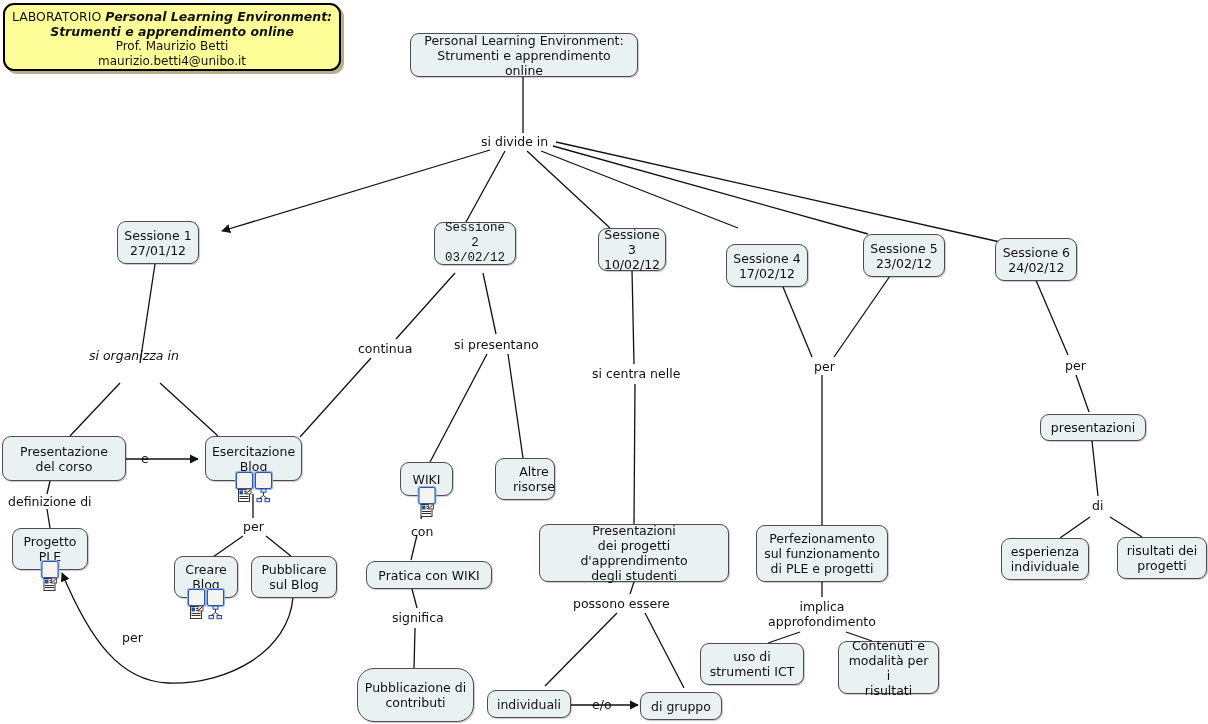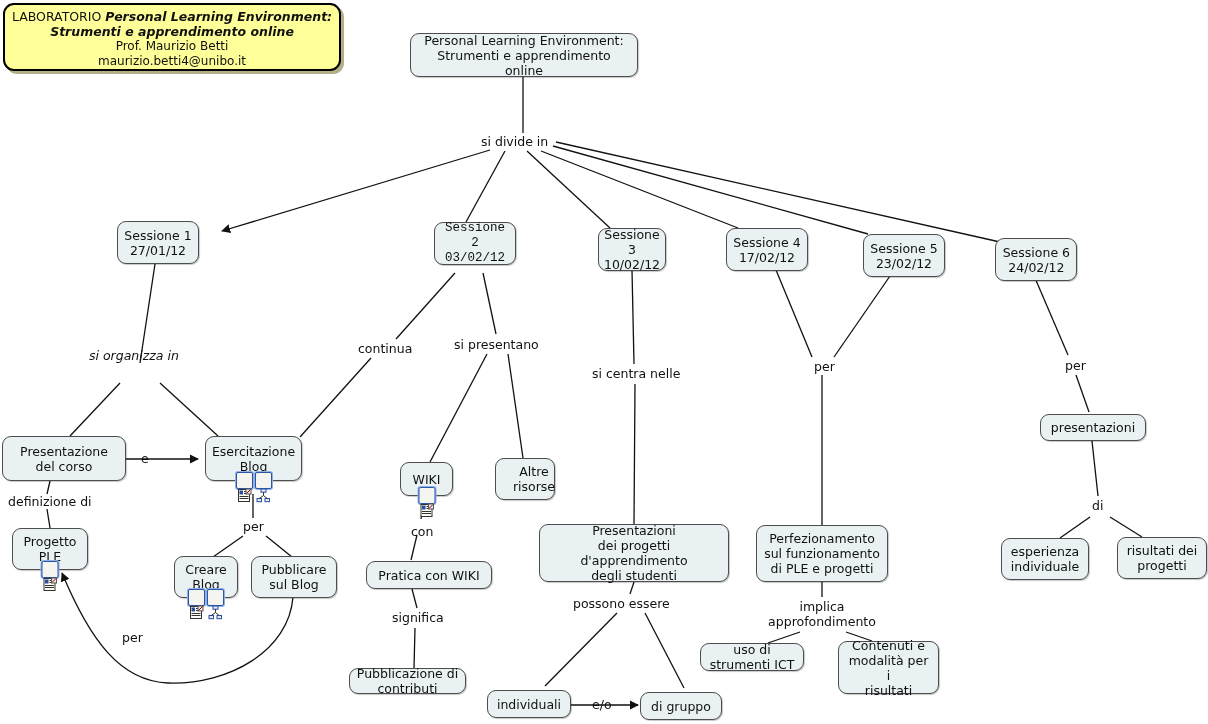--- a/index.html
+++ b/index.html
@@ -205,21 +205,21 @@
   <div class="node" style="left:434px;top:222px;width:82px;height:43px;font-family:Liberation Mono, monospace;">
     <span class="ntext">Sessione 2
 03/02/12</span>
   </div>
 
   <div class="node" style="left:590px;top:228px;width:68px;height:43px;margin-left:8px;">
     <span class="ntext">Sessione 3
 10/02/12</span>
   </div>
 
-  <div class="node" style="left:726px;top:228px;width:82px;height:43px;">
+  <div class="node" style="left:726px;top:244px;width:82px;height:43px;">
     <span class="ntext">Sessione 4
 17/02/12</span>
   </div>
 
   <div class="node" style="left:863px;top:234px;width:82px;height:43px;">
     <span class="ntext">Sessione 5
 23/02/12</span>
   </div>
 
   <div class="node" style="left:995px;top:238px;width:82px;height:43px;align-items:flex-end;">
@@ -334,21 +334,21 @@
 
   <div class="node" style="left:495px;top:458px;width:60px;height:42px;padding-left:24px;">
     <span class="ntext">Altre
 risorse</span>
   </div>
 
   <div class="node" style="left:366px;top:561px;width:126px;height:28px;">
     <span class="ntext">Pratica con WIKI</span>
   </div>
 
-  <div class="node" style="left:349px;top:668px;width:117px;height:26px;">
+  <div class="node" style="left:357px;top:668px;width:117px;height:54px;border-radius:17px;">
     <span class="ntext">Pubblicazione di
 contributi</span>
   </div>
 
   <div class="node" style="left:539px;top:524px;width:190px;height:58px;">
     <span class="ntext">Presentazioni
 dei progetti d'apprendimento
 degli studenti</span>
   </div>
 
@@ -359,21 +359,21 @@
   <div class="node" style="left:640px;top:692px;width:82px;height:28px;">
     <span class="ntext">di gruppo</span>
   </div>
 
   <div class="node" style="left:756px;top:525px;width:132px;height:57px;">
     <span class="ntext">Perfezionamento
 sul  funzionamento
 di PLE e progetti</span>
   </div>
 
-  <div class="node" style="left:700px;top:643px;width:104px;height:28px;">
+  <div class="node" style="left:700px;top:643px;width:104px;height:42px;">
     <span class="ntext">uso di
 strumenti ICT</span>
   </div>
 
   <div class="node" style="left:838px;top:641px;width:101px;height:53px;">
     <span class="ntext">Contenuti e
 modalità per i
 risultati</span>
   </div>
 

